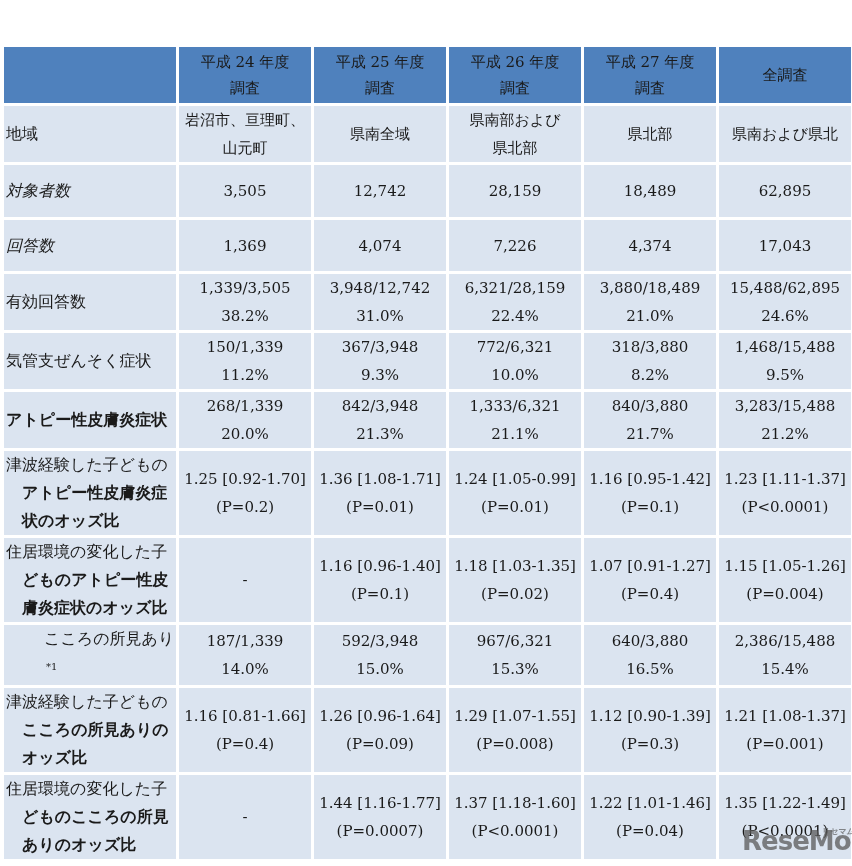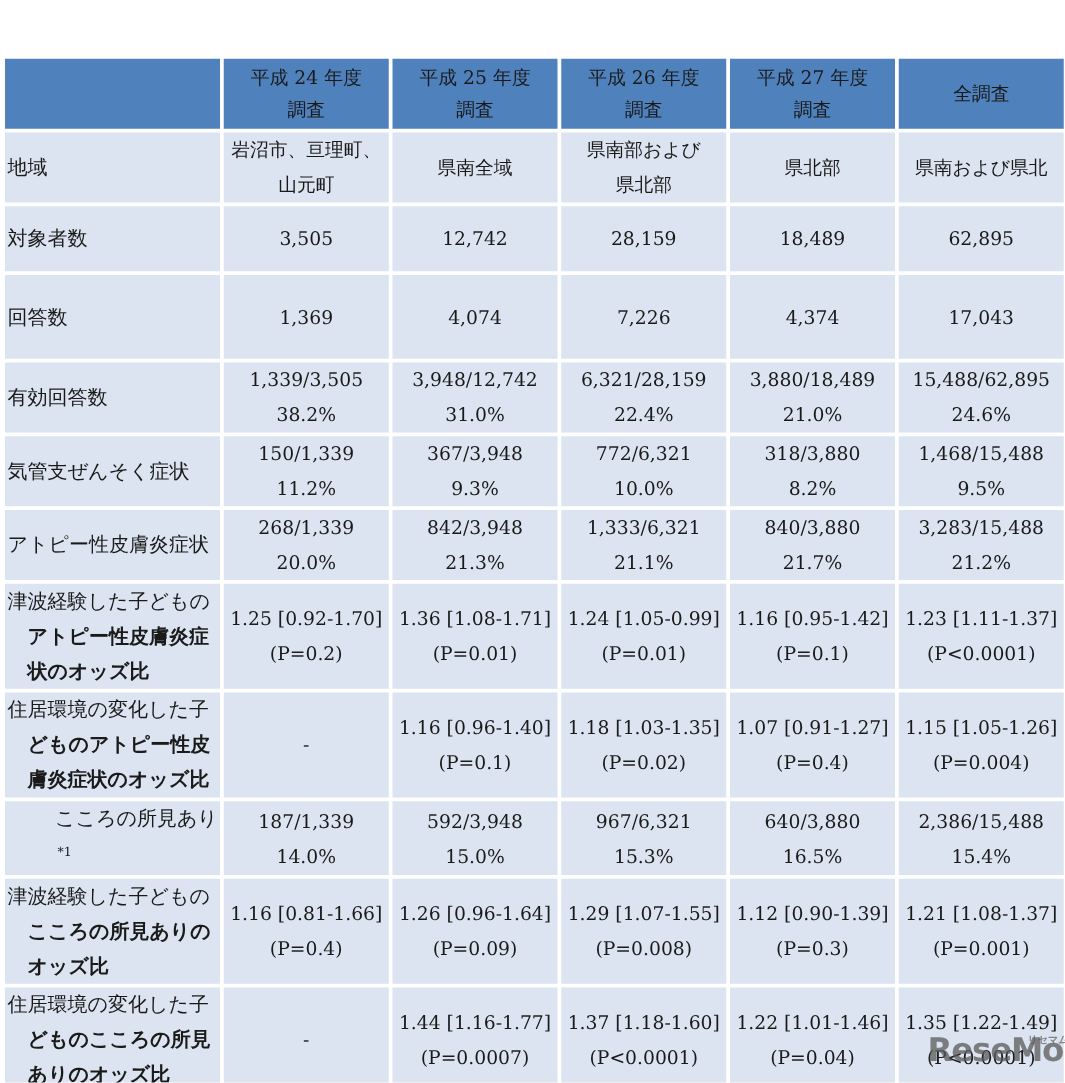--- a/index.html
+++ b/index.html
@@ -86,41 +86,41 @@
           <span class="cell-line">県北部</span>
         </td>
         <td>
           <span class="cell-line">県北部</span>
         </td>
         <td>
           <span class="cell-line">県南および県北</span>
         </td>
       </tr>
       <tr>
-        <td class="rowhead" style="height: 52px;">
+        <td class="rowhead" style="height: 52px; font-style: italic;">
           <span class="l1">対象者数</span>
         </td>
         <td>
           <span class="cell-line">3,505</span>
         </td>
         <td>
           <span class="cell-line">12,742</span>
         </td>
         <td>
           <span class="cell-line">28,159</span>
         </td>
         <td>
           <span class="cell-line">18,489</span>
         </td>
         <td>
           <span class="cell-line">62,895</span>
         </td>
       </tr>
       <tr>
-        <td class="rowhead" style="height: 67px;">
+        <td class="rowhead" style="height: 51px; font-style: italic;">
           <span class="l1">回答数</span>
         </td>
         <td>
           <span class="cell-line">1,369</span>
         </td>
         <td>
           <span class="cell-line">4,074</span>
         </td>
         <td>
           <span class="cell-line">7,226</span>
@@ -176,21 +176,21 @@
         <td>
           <span class="cell-line">318/3,880</span>
           <span class="cell-line">8.2%</span>
         </td>
         <td>
           <span class="cell-line">1,468/15,488</span>
           <span class="cell-line">9.5%</span>
         </td>
       </tr>
       <tr>
-        <td class="rowhead" style="height: 55px;">
+        <td class="rowhead" style="height: 55px; font-weight: bold;">
           <span class="l1">アトピー性皮膚炎症状</span>
         </td>
         <td>
           <span class="cell-line">268/1,339</span>
           <span class="cell-line">20.0%</span>
         </td>
         <td>
           <span class="cell-line">842/3,948</span>
           <span class="cell-line">21.3%</span>
         </td>

